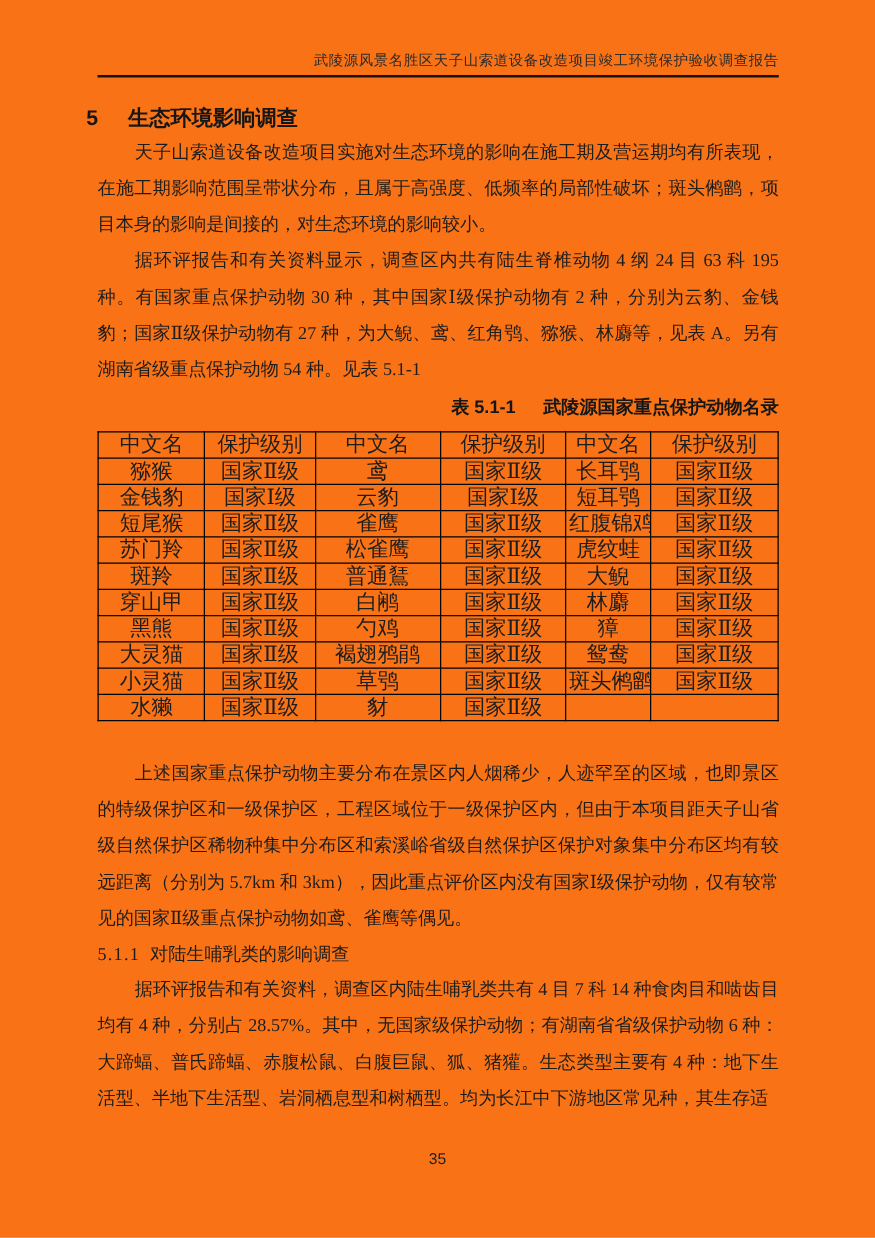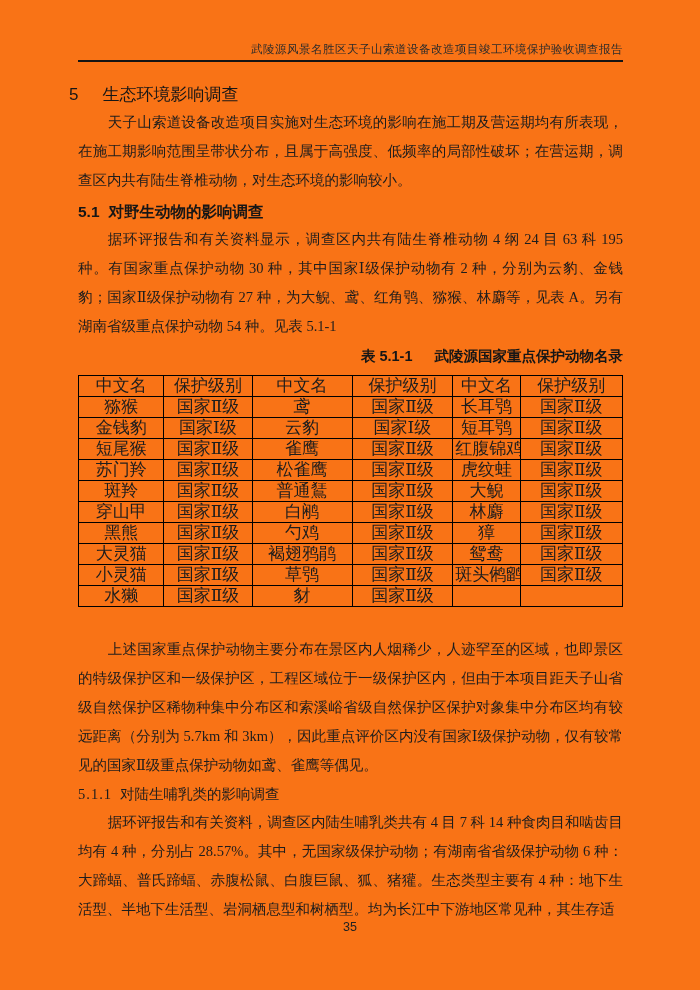--- a/index.html
+++ b/index.html
@@ -3,21 +3,21 @@
 <meta charset="utf-8">
 <style>
   * { margin:0; padding:0; box-sizing:border-box; }
   html,body { width:700px; height:990px; }
   body { background:#ffffff; font-family:"Liberation Serif","DejaVu Serif",serif; }
   .page { position:absolute; top:0; left:0; width:700px; height:990px; background:#f97316;
           padding:42px 77px 0 78px; color:#1d1d1d; overflow:hidden; }
   .running-header { text-align:right; font-size:11.5px; line-height:14px; color:#2b2b2b;
                     letter-spacing:0.5px; }
   .header-rule { height:2px; background:#141414; margin-top:4px; }
-  .h-s5 { font-family:"Liberation Sans","DejaVu Sans",sans-serif; font-weight:normal;
+  .h-s5 { font-family:"Liberation Sans","DejaVu Sans",sans-serif; font-weight:bold;
           font-size:17px; line-height:22px; margin:22px 0 2px -9px; color:#161616; }
   .h-s5 .num { margin-right:24px; }
   .h-s51 { font-family:"Liberation Sans","DejaVu Sans",sans-serif; font-weight:bold;
            font-size:15.5px; line-height:22px; margin:6px 0 2px 0; color:#161616; }
   .h-s51 .num { margin-right:9px; }
   .h-s511 { font-size:14.5px; font-weight:normal; line-height:24px; margin:2px 0 2px 0; }
   .h-s511 .num { margin-right:8px; letter-spacing:1px; }
   p.body { font-size:14.5px; line-height:29px; text-align:justify; text-indent:2.05em;
            color:#1d1d1d; }
   .caption { text-align:right; font-family:"Liberation Sans","DejaVu Sans",sans-serif;
@@ -39,25 +39,22 @@
 
 <div class="page">
 
   <div class="running-header">武陵源风景名胜区天子山索道设备改造项目竣工环境保护验收调查报告</div>
   <div class="header-rule"></div>
 
   <div class="h-s5">
     <span class="num">5</span><span>生态环境影响调查</span>
   </div>
 
-  <p class="body">天子山索道设备改造项目实施对生态环境的影响在施工期及营运期均有所表现，在施工期影响范围呈带状分布，且属于高强度、低频率的局部性破坏；在营运期，调查区内共有陆生脊椎动物，对生态环境的影响较小。</p>
+  <p class="body">天子山索道设备改造项目实施对生态环境的影响在施工期及营运期均有所表现，在施工期影响范围呈带状分布，且属于高强度、低频率的局部性破坏；斑头鸺鹠，项目本身的影响是间接的，对生态环境的影响较小。</p>
 
-  <div class="h-s51">
-    <span class="num">5.1</span><span>对野生动物的影响调查</span>
-  </div>
 
   <p class="body">据环评报告和有关资料显示，调查区内共有陆生脊椎动物 4 纲 24 目 63 科 195 种。有国家重点保护动物 30 种，其中国家Ⅰ级保护动物有 2 种，分别为云豹、金钱豹；国家Ⅱ级保护动物有 27 种，为大鲵、鸢、红角鸮、猕猴、林麝等，见表 A。另有湖南省级重点保护动物 54 种。见表 5.1-1</p>
 
   <div class="caption">
     <span>表 5.1-1</span><span class="cap-gap"></span><span>武陵源国家重点保护动物名录</span>
   </div>
 
   <table class="animals">
     <colgroup>
       <col style="width:15.7%">

